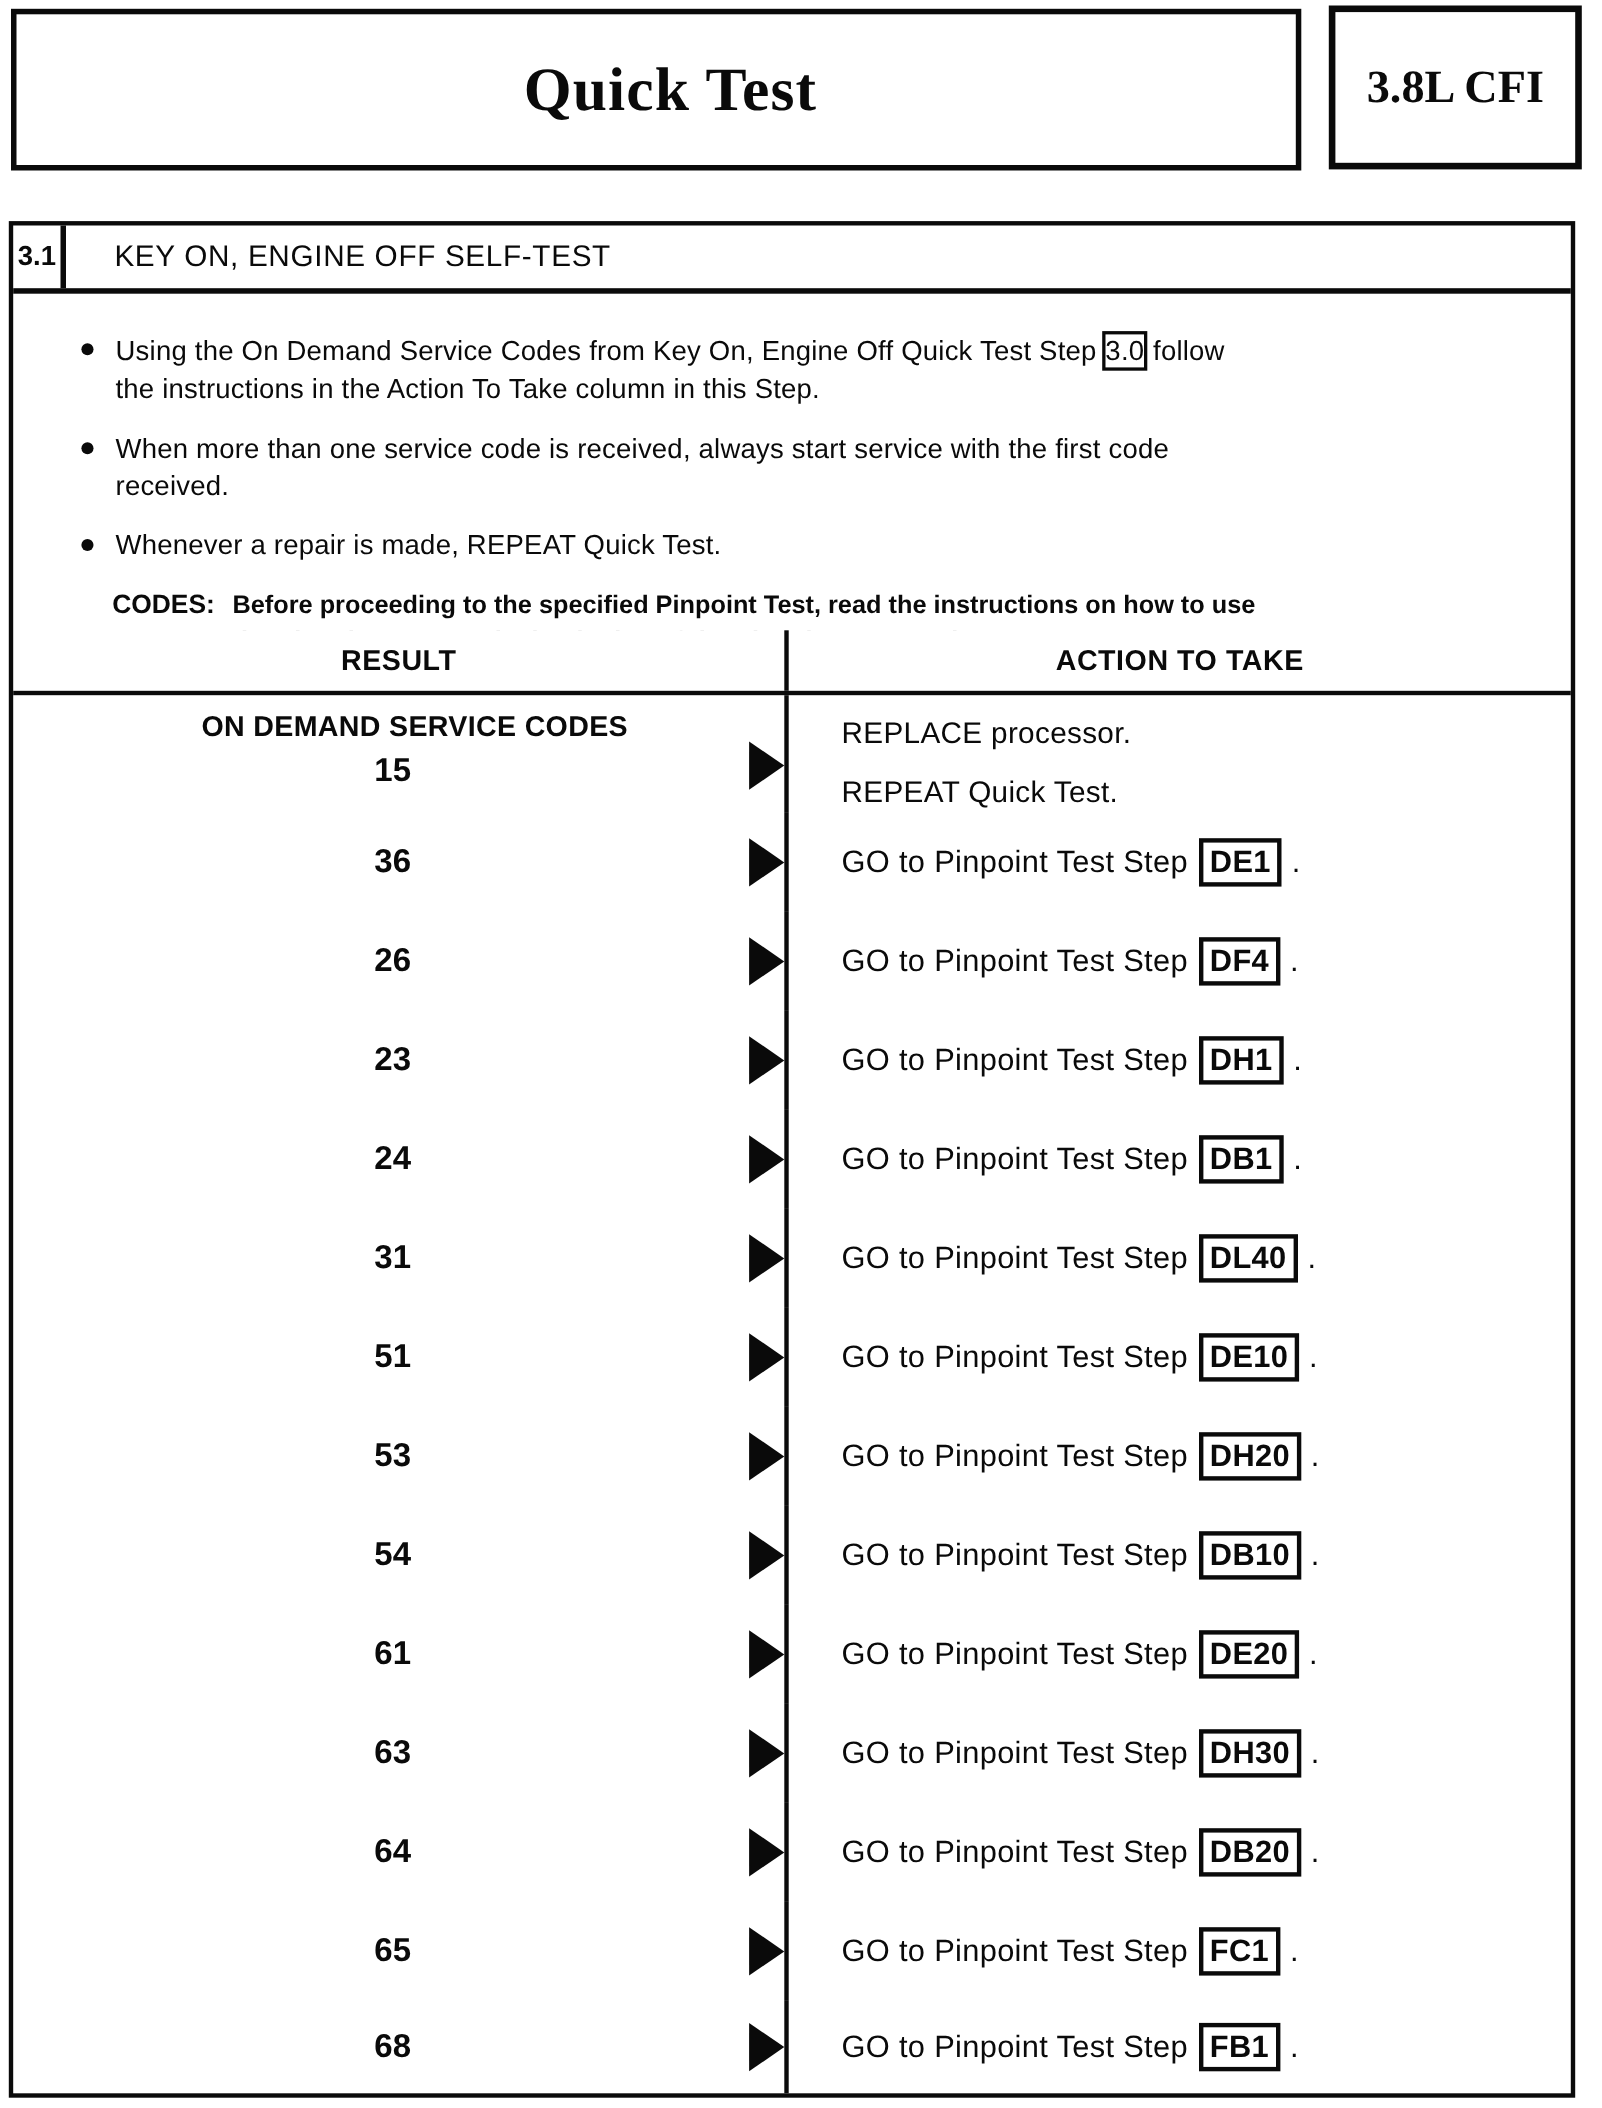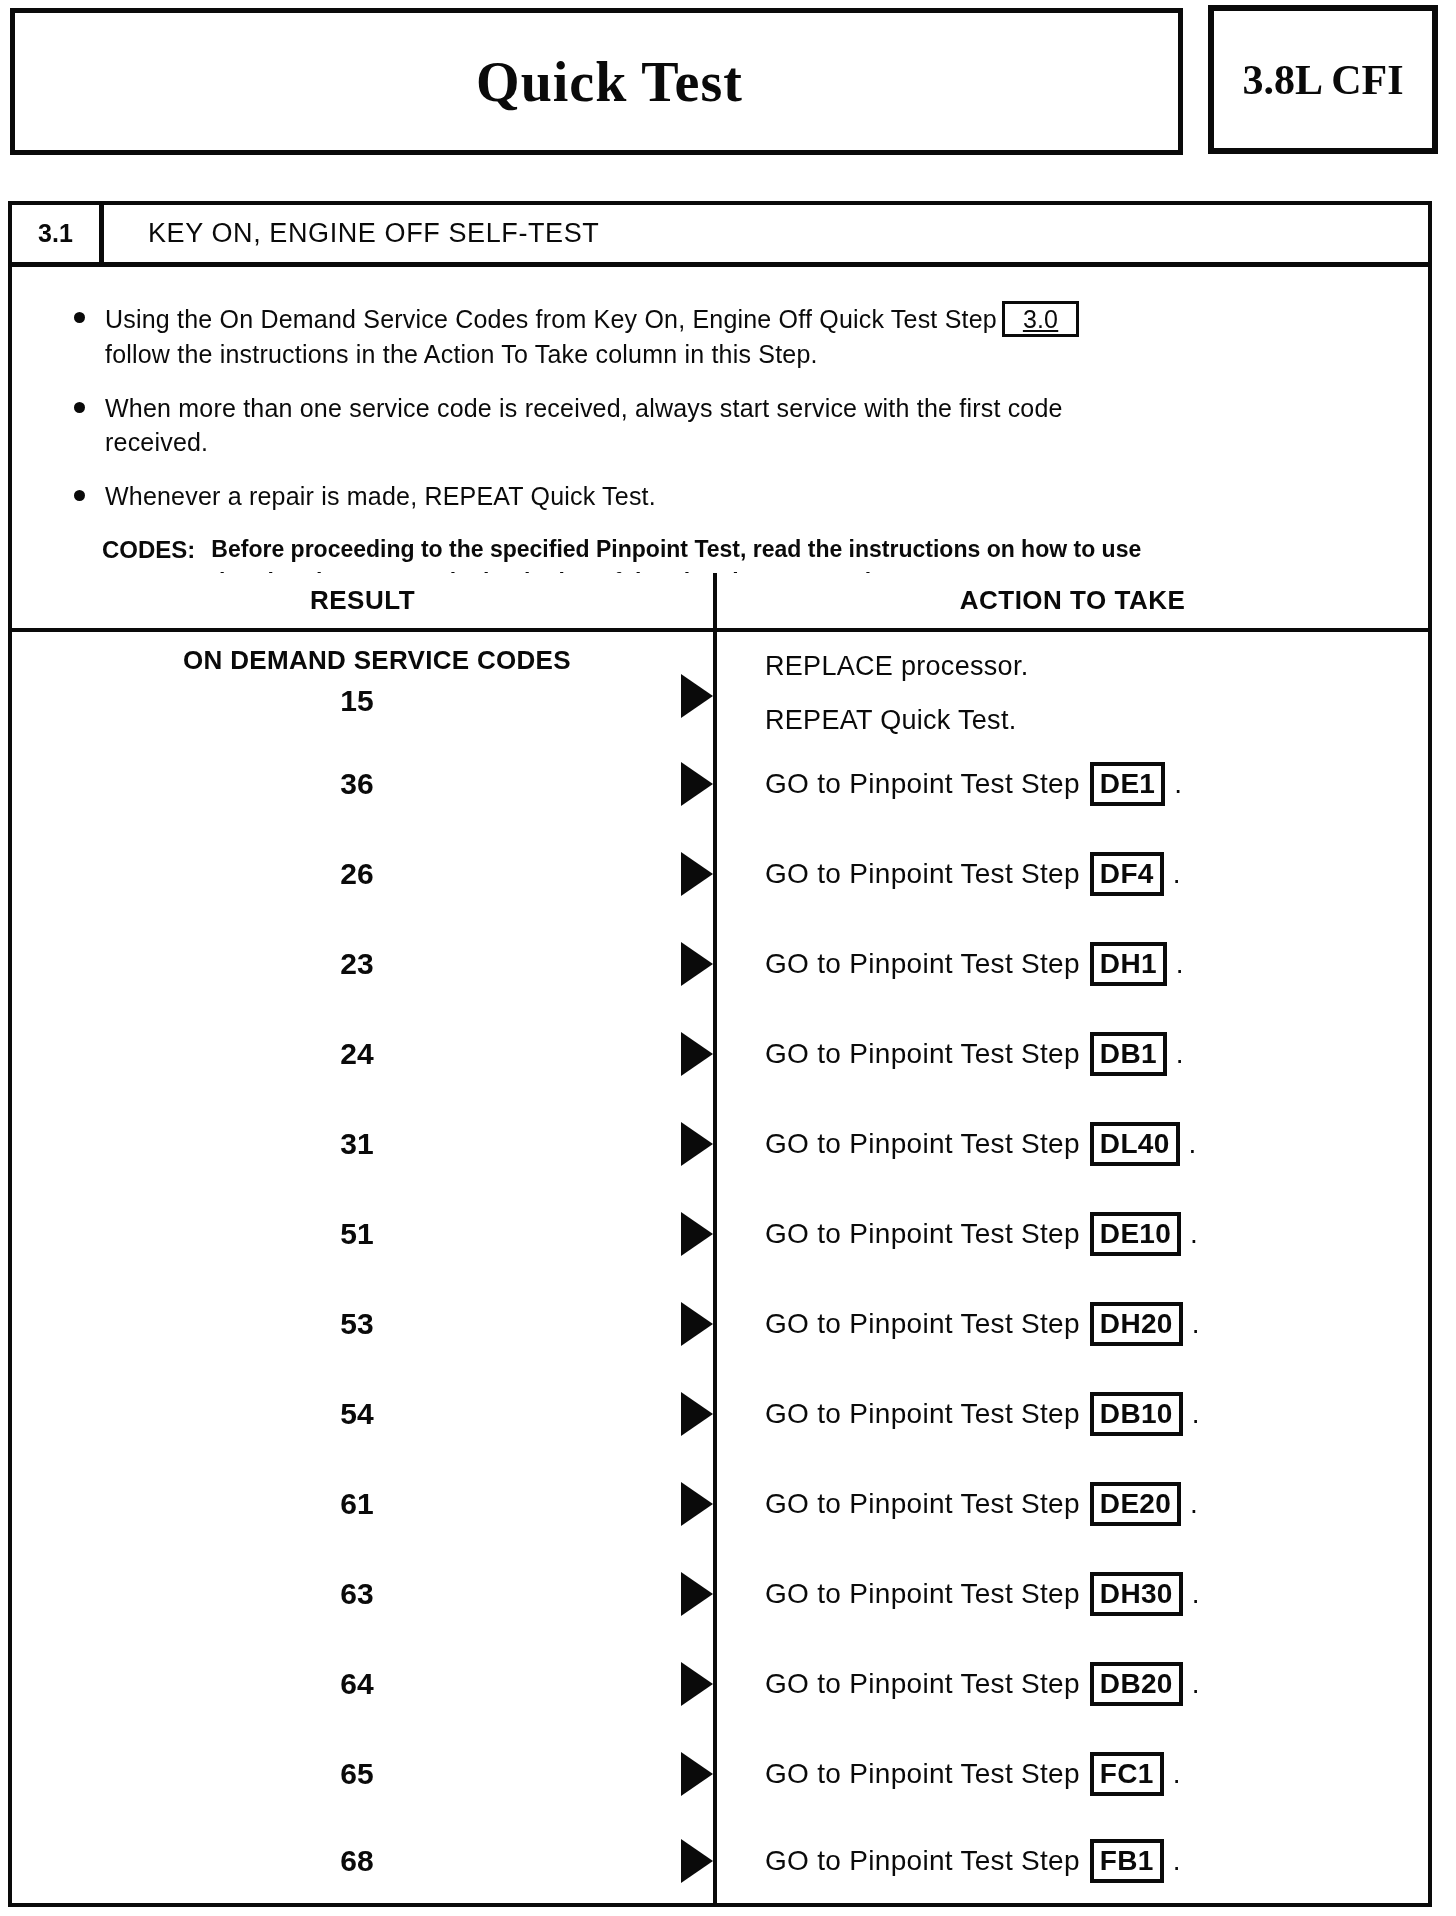--- a/index.html
+++ b/index.html
@@ -29,40 +29,39 @@
     font-family:"Liberation Serif", serif; font-weight:bold; font-size:42px;
   }
   
   .main-box {
     position:absolute; left:8px; top:201px; width:1424px; height:1706px;
     border:4px solid var(--ink);
     display:flex; flex-direction:column;
   }
   .section-bar { height:62px; flex:none; border-bottom:5px solid var(--ink); display:flex; }
   .section-num {
-    width:92px; flex:none; border-right:5px solid var(--ink);
+    width:48px; flex:none; border-right:5px solid var(--ink);
     display:flex; align-items:center; justify-content:center;
     font-weight:bold; font-size:25px;
   }
   .section-title {
     display:flex; align-items:center; padding-left:44px;
     font-size:27px; letter-spacing:0.6px;
   }
   
   .intro { height:306px; flex:none; padding:34px 0 0 62px; overflow:hidden; }
   .bullet-row { display:flex; margin-bottom:20px; }
   .bullet-dot {
     width:11px; height:11px; border-radius:50%; background:var(--ink);
     flex:none; margin:11px 20px 0 0;
   }
   .bullet-text { font-size:25px; line-height:34px; max-width:1020px; letter-spacing:0.2px; }
   .inline-box {
-    display:inline-block; border:3px solid var(--ink); padding:0 18px; margin:0 5px;
+    display:inline-block; border:3px solid var(--ink); padding:0 0; margin:0 5px;
     line-height:30px;
-    text-decoration:underline;
   }
   .note-row { display:flex; margin-top:18px; padding-left:28px; }
   .note-label { font-weight:bold; font-size:24px; line-height:33px; margin-right:16px; flex:none; }
   .note-text { font-weight:bold; font-size:23px; line-height:33px; max-width:930px; }
   
   .col-headers {
     height:59px; flex:none; border-bottom:4px solid var(--ink);
     display:flex; font-weight:bold; font-size:26px; letter-spacing:0.5px;
   }
   .col-result {

